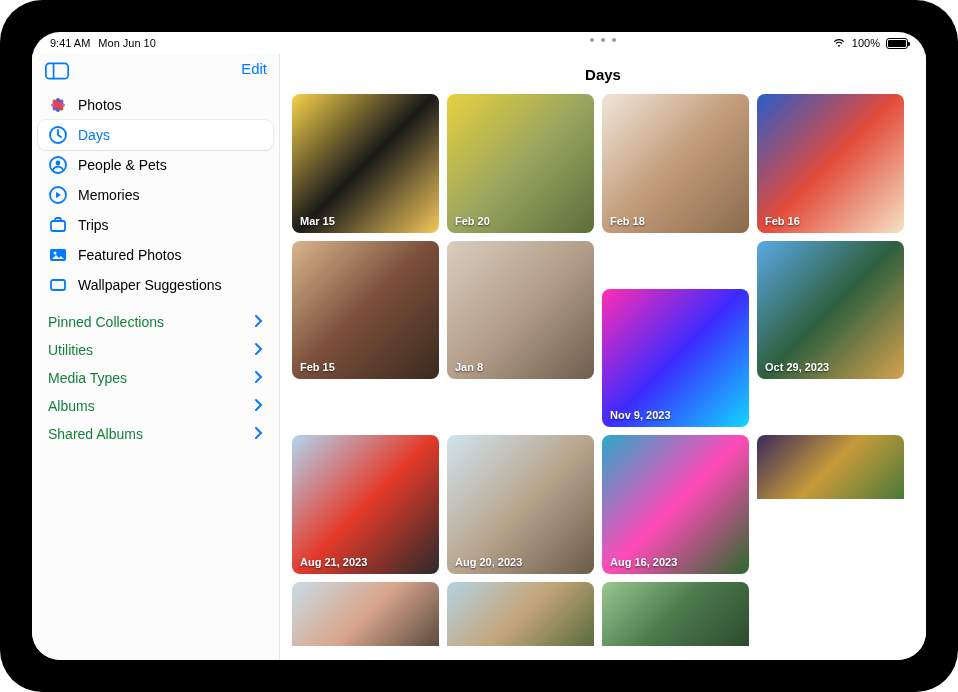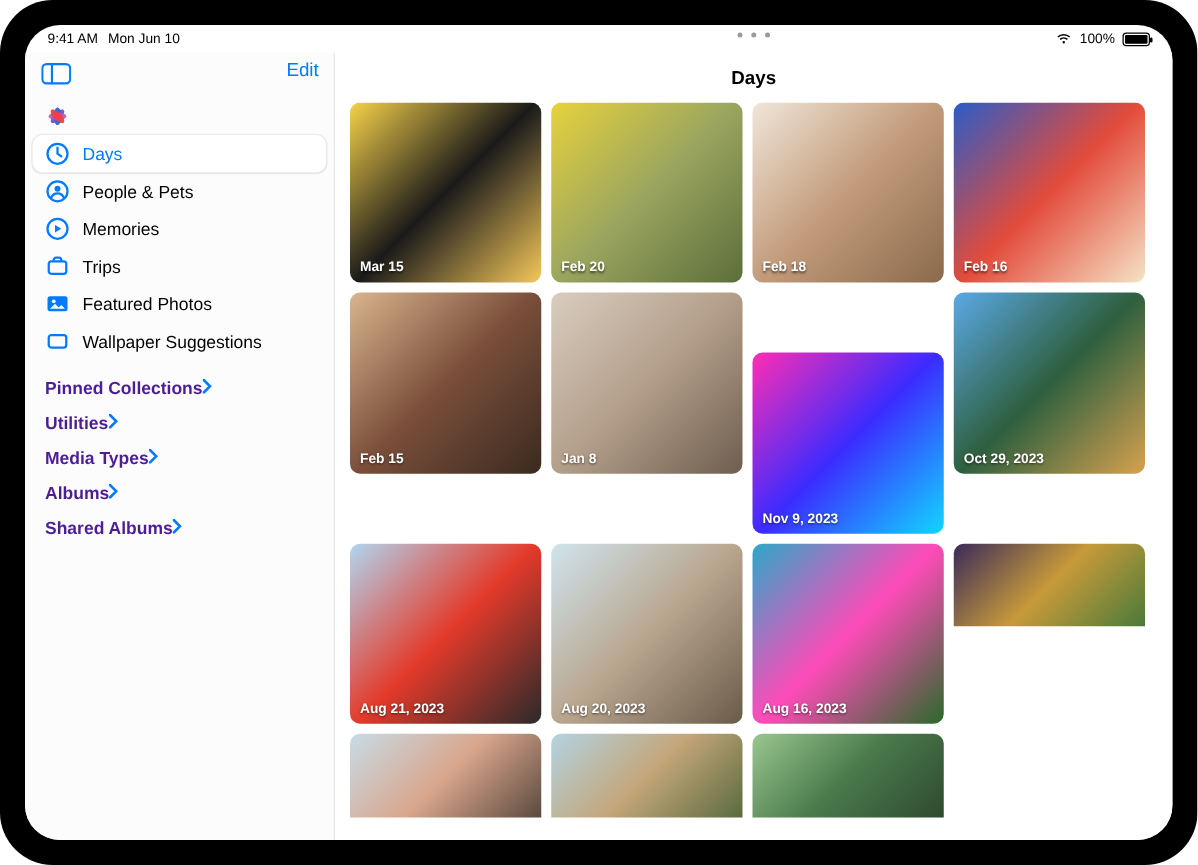--- a/index.html
+++ b/index.html
@@ -1,18 +1,18 @@
 <!DOCTYPE html>
 <html><head>
 <meta charset="utf-8">
 <style>
   * { box-sizing: border-box; margin: 0; padding: 0; }
   html, body { width: 958px; height: 692px; font-family: -apple-system, "Helvetica Neue", Arial, sans-serif; overflow: hidden; background:#fff;}
   .device {
-    width: 958px; height: 692px; background:#000; border-radius: 42px; position:relative; padding: 20px;
+    width: 958px; height: 692px; background:#000; border-radius: 42px; position:relative; padding: 32px;
   }
   .screen {
     width: 100%; height: 100%; background:#fff; border-radius: 28px; overflow:hidden; position:relative;
     display:flex; flex-direction:column;
   }
   
   .statusbar {
     height: 22px; display:flex; justify-content:space-between; align-items:center; font-size:11px; padding: 0 18px; color:#000;
   }
   .status-left {display:flex; gap:8px; font-weight:500;}
@@ -38,21 +38,21 @@
 
   .nav-list { display:flex; flex-direction:column; gap:0; padding: 2px 0;}
   .nav-item { display:flex; align-items:center; gap:10px; padding:5px 10px; border-radius:8px; font-size:14px; color:#000; cursor:default;}
   .nav-item.selected { background:#fff; box-shadow: 0 0 0 1px rgba(0,0,0,0.06), 0 1px 2px rgba(0,0,0,0.06);}
   .nav-item.selected .nav-label { color:#007aff; }
   .nav-icon { width:20px; height:20px; display:flex; align-items:center; justify-content:center; flex:none;}
   .nav-icon svg { width:20px; height:20px; }
   .nav-label { flex:1; }
 
   .section-list { margin-top:6px; display:flex; flex-direction:column;}
-  .section-row { display:flex; align-items:center; justify-content:flex-start; padding:6px 10px; font-size:14px; color:#4c1d95; border-radius:8px;font-weight:bold;}
+  .section-row { display:flex; align-items:center; justify-content:space-between; padding:6px 10px; font-size:14px; color:#15803d; border-radius:8px;}
   .chev-right svg { width:8px; height:12px; }
 
   
   .main { flex:1; display:flex; flex-direction:column; background:#fff; min-width:0;}
   .main-header { height:40px; display:flex; align-items:center; justify-content:center; position:relative;}
   .main-title { font-size:15px; font-weight:600; color:#000;}
   .handle { position:absolute; top:-16px; left:50%; transform:translateX(-50%); width:26px; height:5px; display:flex; justify-content:space-between;}
   .handle span { width:4px; height:4px; background:#9a9a9f; border-radius:50%; display:block;}
 
   .grid-scroll { flex:1; overflow-y:auto; padding: 0 22px 0 12px;}
@@ -128,20 +128,21 @@
         <ellipse rx="3" ry="7" fill="#ff9500" opacity="0.85" transform="rotate(45)"></ellipse>
         <ellipse rx="3" ry="7" fill="#ffcc00" opacity="0.85" transform="rotate(90)"></ellipse>
         <ellipse rx="3" ry="7" fill="#34c759" opacity="0.85" transform="rotate(135)"></ellipse>
         <ellipse rx="3" ry="7" fill="#007aff" opacity="0.85" transform="rotate(180)"></ellipse>
         <ellipse rx="3" ry="7" fill="#5856d6" opacity="0.85" transform="rotate(225)"></ellipse>
         <ellipse rx="3" ry="7" fill="#af52de" opacity="0.85" transform="rotate(270)"></ellipse>
         <ellipse rx="3" ry="7" fill="#ff3b30" opacity="0.85" transform="rotate(315)"></ellipse>
       </g>
                 </svg>
               </span>
+              <span class="nav-label">Photos</span>
             </div>
             <div class="nav-item selected">
               <span class="nav-icon">
                 <svg viewBox="0 0 20 20" fill="none">
                   <circle cx="10" cy="10" r="8" stroke="#007aff" stroke-width="1.8"></circle>
                   <path d="M10 5v5l3 2" stroke="#007aff" stroke-width="1.8" stroke-linecap="round"></path>
                 </svg>
               </span>
               <span class="nav-label" style="color: rgb(0, 122, 255);">Days</span>
             </div>

